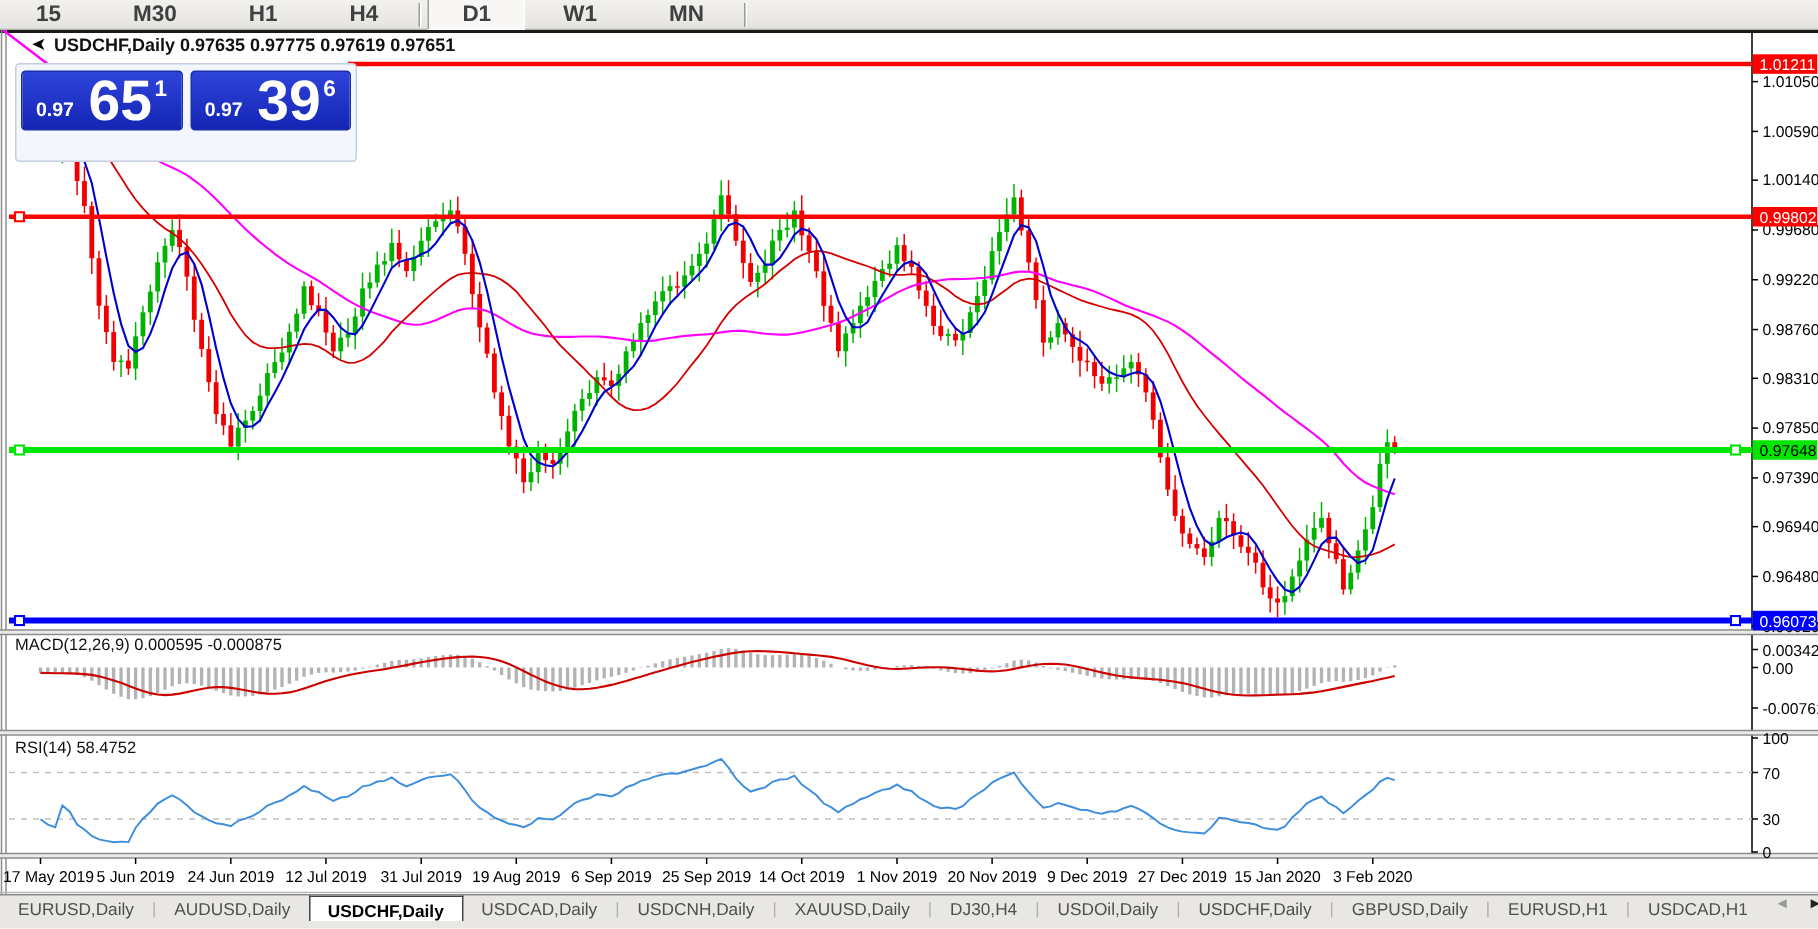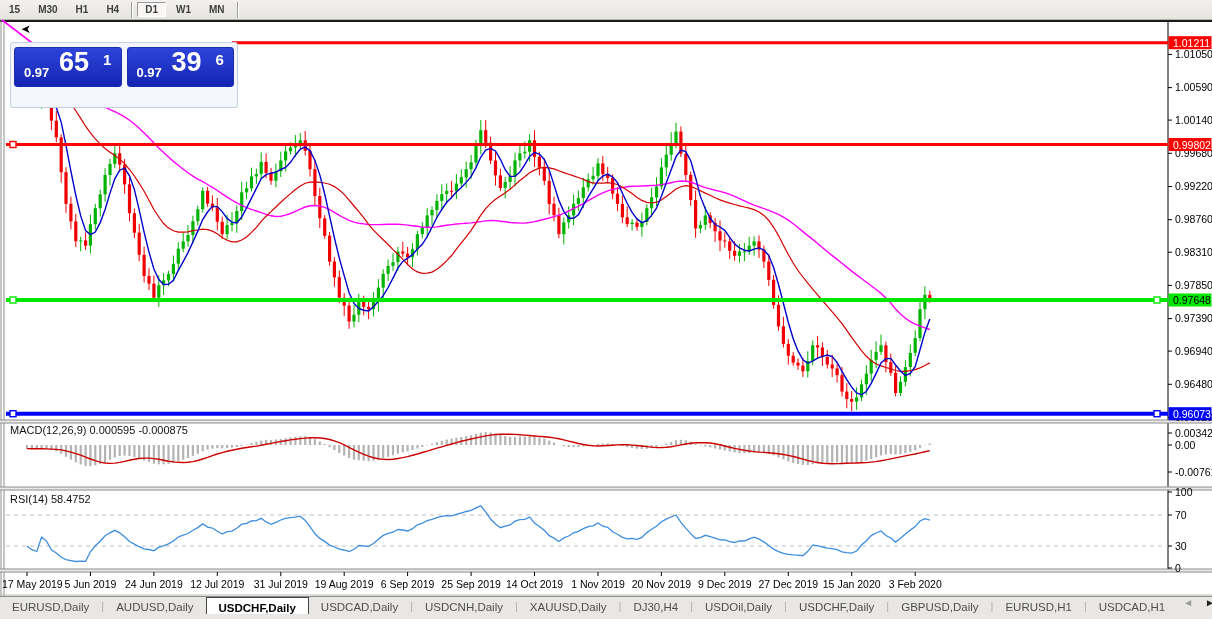--- a/index.html
+++ b/index.html
@@ -5,21 +5,21 @@
   * { margin:0; padding:0; box-sizing:border-box; }
   html,body { width:1212px; height:619px; overflow:hidden; background:#fff;
               font-family:"Liberation Sans", sans-serif; }
   #stage { position:absolute; left:0; top:0; width:1212px; height:619px; }
   svg#chart { position:absolute; left:0; top:0; }
 
   
   .toolbar { position:absolute; left:0; top:0; width:1212px; height:20px;
              background:linear-gradient(#f2f1ef,#e6e4e1); border-bottom:1px solid #b7b4b0;
              display:flex; align-items:center; }
-  .tf-btn { font-size:10px; font-weight:700; color:#404040; padding:1px 7px; margin:16px 1px;
+  .tf-btn { font-size:15px; font-weight:700; color:#404040; padding:1px 22px; margin:16px 1px;
             border:1px solid transparent; cursor:default; }
   .tf-btn.active { background:#f8f7f5; border-color:#9b9b9b #ffffff #ffffff #9b9b9b; }
   .tb-sep { width:2px; height:16px; margin:0 3px;
             border-left:1px solid #9b9b9b; border-right:1px solid #ffffff; }
 
   
   .chart-title { position:absolute; left:36px; top:23px; font-size:12px; font-weight:700;
                  color:#111; letter-spacing:0; white-space:nowrap; }
   .obj-arrow { position:absolute; left:21px; top:22px; font-size:12px; color:#000;
                transform:scaleX(-1); }
@@ -40,21 +40,21 @@
              border:1px solid #c2cad8; border-radius:2px; font-size:8px; color:#5b6f94;
              text-align:center; line-height:15px; cursor:pointer; margin:0 1px; }
   .tp-vol { flex:1; border:0; outline:0; text-align:right; padding-right:8px;
             font-size:13px; font-family:"Liberation Sans",sans-serif; color:#000; }
   .tp-row2 { display:flex; margin-top:2px; }
   .tp-price { flex:1; height:40px; color:#fff; border-radius:3px; position:relative;
               background:linear-gradient(#2e44da,#1425b4); border:1px solid #1b2da8;
               cursor:pointer;text-align:right; }
   .tp-price + .tp-price { margin-left:5px; }
   .tp-small { position:absolute; left:9px; bottom:6px; font-size:13px; font-weight:700; }
-  .tp-big   { position:absolute; left:44px; top:-1px; font-size:27px; font-weight:700; }
+  .tp-big   { position:absolute; left:44px; top:-1px; font-size:38px; font-weight:700; }
   .tp-sup   { position:absolute; left:88px; top:3px; font-size:15px; font-weight:700; }
 
   
   .ind-label { position:absolute; font-size:11px; color:#111; white-space:nowrap; }
 
   
   .tabbar { position:absolute; left:0; top:596px; width:1212px; height:23px;
             background:#e9e7e4; border-top:1px solid #8c8c8c; display:flex;
             align-items:flex-start; }
   .tab { font-size:11.5px; color:#4f4f4f; padding:4px 12px 0 12px; white-space:nowrap;
@@ -745,20 +745,21 @@
       <div class="tf-btn">H1</div>
       <div class="tf-btn">H4</div>
       <div class="tb-sep"></div>
       <div class="tf-btn active">D1</div>
       <div class="tf-btn">W1</div>
       <div class="tf-btn">MN</div>
       <div class="tb-sep"></div>
     </div>
 
   <span class="obj-arrow">➤</span>
+  <div class="chart-title">USDCHF,Daily  0.97635 0.97775 0.97619 0.97651</div>
 
   <div class="trade-panel">
     <div class="tp-row2">
       <div class="tp-price">
         <span class="tp-small">0.97</span>
         <span class="tp-big">65</span>
         <span class="tp-sup">1</span>
       </div>
       <div class="tp-price">
         <span class="tp-small">0.97</span>

